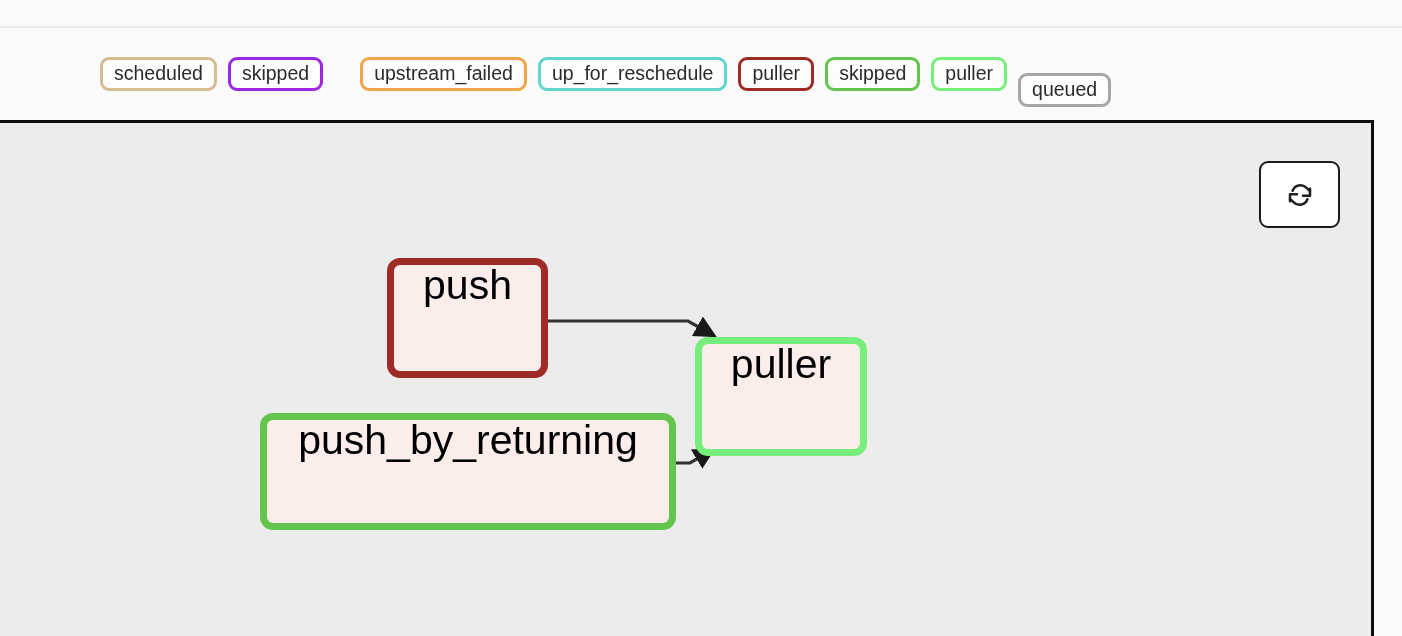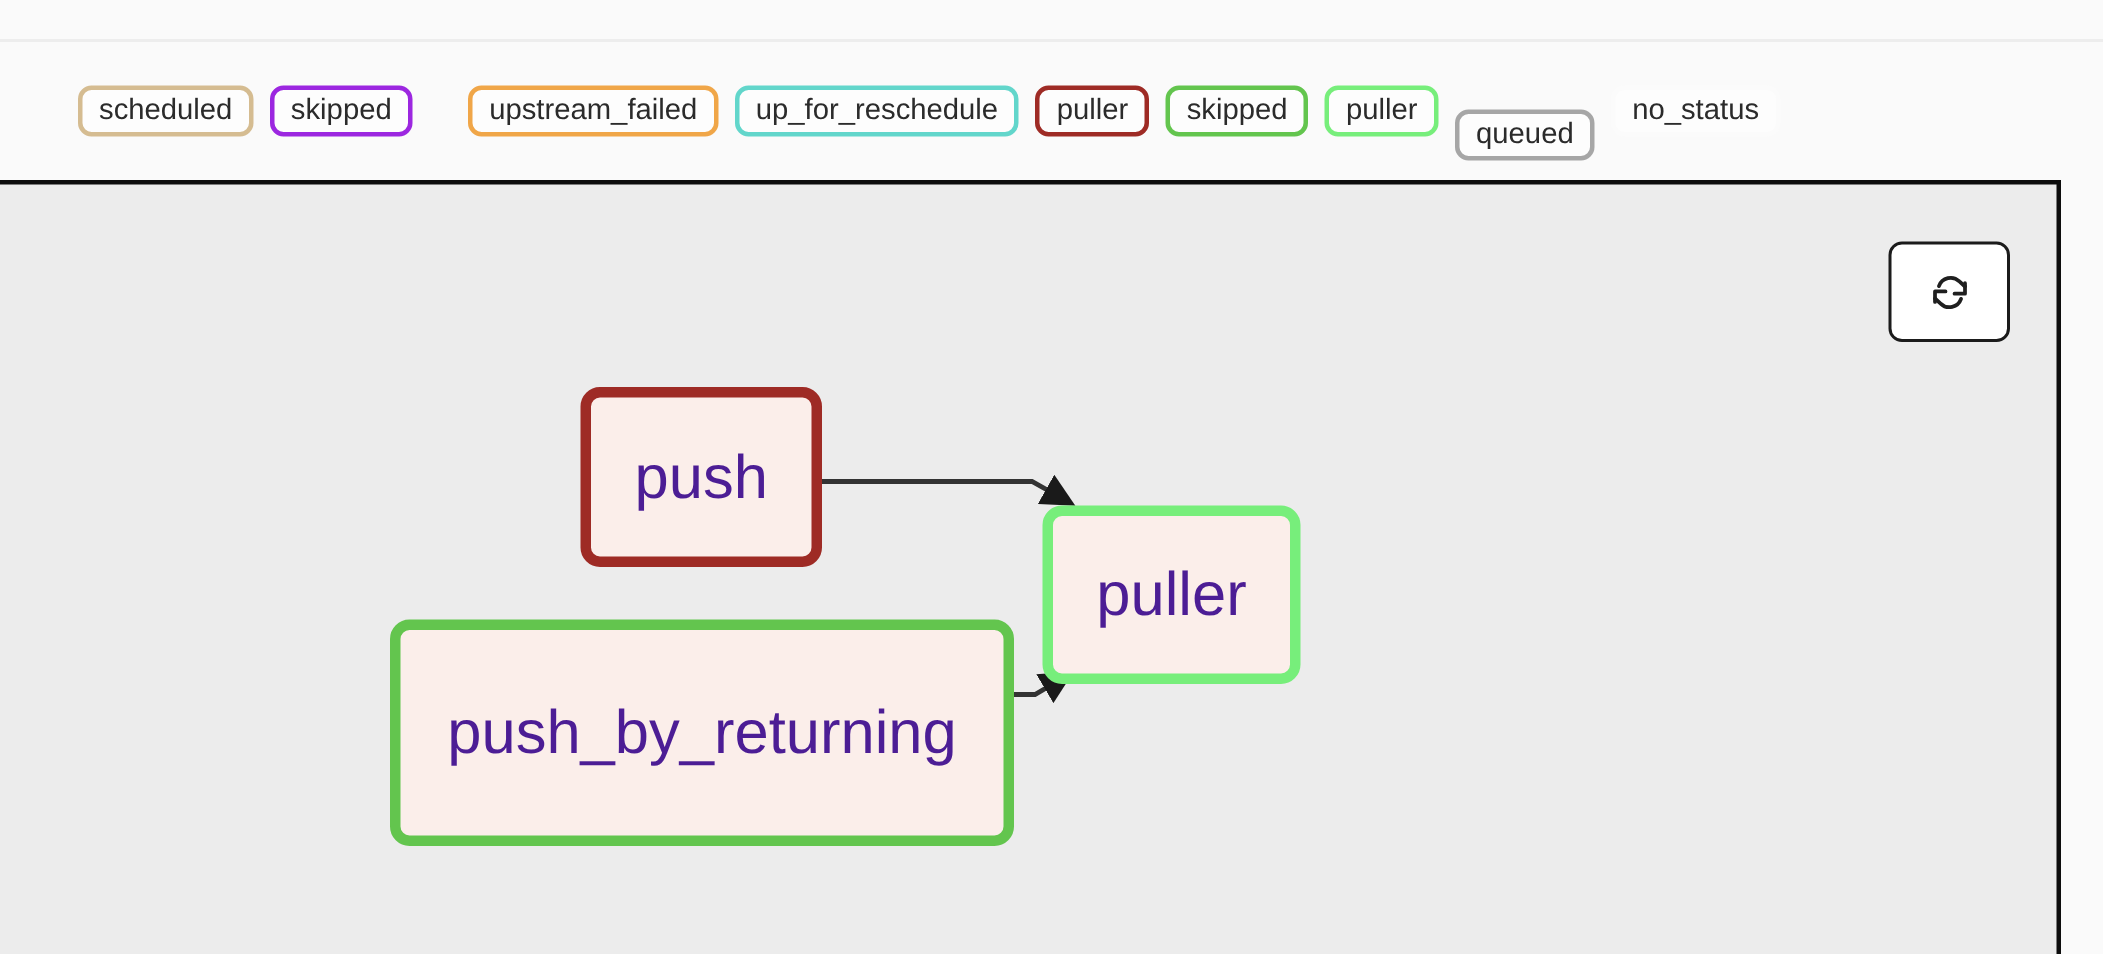--- a/index.html
+++ b/index.html
@@ -28,21 +28,21 @@
 
   
   .legend-bar {
     position: absolute;
     left: 0; top: 28px;
     width: 1402px; height: 92px;
     background: #fafafa;
     display: flex;
     align-items: center;
     justify-content: flex-start;
-    padding-left: 52px;
+    padding-left: 100px;
     gap: 11px;
   }
   .legend-item {
     display: inline-flex;
     align-items: center;
     justify-content: center;
     height: 34px;
     padding: 0 11px;
     border-radius: 9px;
     border: 3px solid #cccccc;
@@ -96,54 +96,52 @@
     position: absolute;
     left: 0; top: 0;
     width: 1374px; height: 516px;
     pointer-events: none;
   }
 
   
   .node {
     position: absolute;
     display: flex;
-    align-items: center;
     justify-content: center;
     background: #fbeeea;
     border-style: solid;
     border-width: 7px;
     border-radius: 13px;
-    color: #4c1d95;
+    color: #000000;
     white-space: nowrap;
     cursor: pointer;
     user-select: none;
   }
   .node-label { line-height: 1; }
 
   #node-push       { left: 387px; top: 135px; width: 161px; height: 120px; font-size: 41px; }
-  #node-pbr        { left: 260px; top: 290px; width: 416px; height: 151px; font-size: 41px; }
+  #node-pbr        { left: 260px; top: 290px; width: 416px; height: 117px; font-size: 41px; }
   #node-puller     { left: 695px; top: 214px; width: 172px; height: 119px; font-size: 41px; }
 </style>
 </head>
 <body>
 
 <div id="app">
 
   <div class="top-divider"></div>
 
   <div class="legend-bar">
     <span class="legend-item" style="border-color: rgb(213, 188, 145);">scheduled</span>
     <span class="legend-item" style="border-color: rgb(156, 39, 224);">skipped</span>
     <span class="legend-item" style="border-color: rgb(240, 166, 72); margin-left: 26px;">upstream_failed</span>
     <span class="legend-item" style="border-color: rgb(98, 214, 203);">up_for_reschedule</span>
     <span class="legend-item" style="border-color: rgb(158, 43, 37);">puller</span>
     <span class="legend-item" style="border-color: rgb(99, 197, 78);">skipped</span>
     <span class="legend-item" style="border-color: rgb(119, 238, 123);">puller</span>
     <span class="legend-item" style="border-color: rgb(166, 166, 166); margin-top: 32px;">queued</span>
-    <span class="legend-item" style="border-color: rgb(251, 251, 251);">no_status</span>
   </div>
 
   <div class="graph-panel" style="background: rgb(236, 236, 236);">
 
     <svg class="edges-layer" viewBox="0 0 1374 516" width="1374" height="516">
       <defs>
         <marker id="arrow" viewBox="0 0 10 10" refX="8" refY="5" markerWidth="7" markerHeight="7" orient="auto-start-reverse">
           <path d="M 0 0 L 10 5 L 0 10 z" fill="#1a1a1a"></path>
         </marker>
       </defs>

